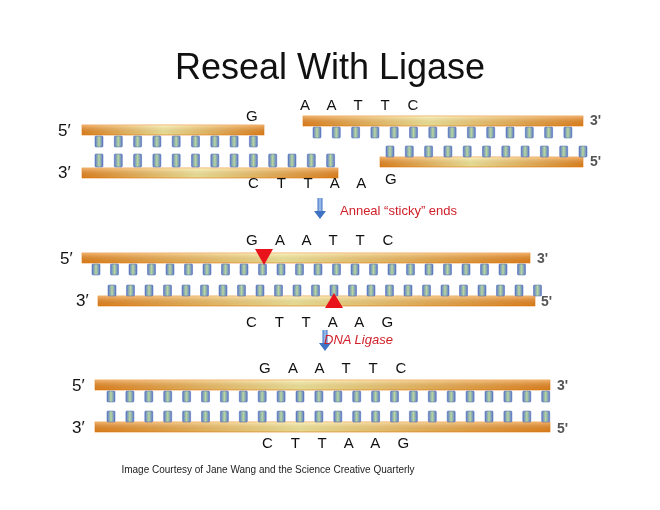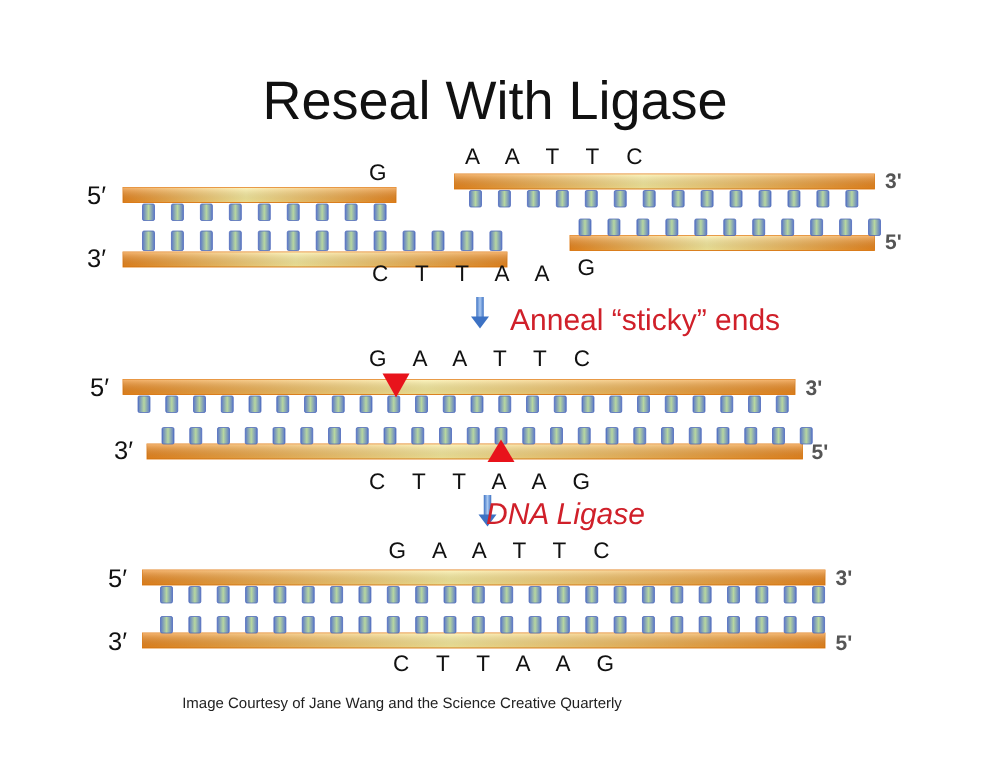--- a/index.html
+++ b/index.html
@@ -1,21 +1,21 @@
 <!DOCTYPE html>
 <html><head>
 <meta charset="utf-8">
 <style>
   html, body { margin:0; padding:0; background:#ffffff; }
   body { width:660px; height:510px; position:relative; overflow:hidden; font-family:"Liberation Sans", sans-serif; }
   .title { position:absolute; left:0; width:660px; top:46px; text-align:center; font-size:36px; color:#111; font-family:"Liberation Sans", sans-serif; }
   .end-label { position:absolute; font-size:17px; color:#111; }
   .end-label-small { position:absolute; font-size:14px; color:#555; font-weight:bold; }
   .seq { position:absolute; font-size:15px; color:#111; letter-spacing:7px; white-space:nowrap; }
-  .step-label { position:absolute; font-size:20px; color:#d0202a; white-space:nowrap; }
+  .step-label { position:absolute; font-size:13px; color:#d0202a; white-space:nowrap; }
   .footer { position:absolute; left:0; width:536px; top:464px; text-align:center; font-size:10px; color:#222; }
   svg.diagram { position:absolute; left:0; top:0; }
 </style>
 </head>
 <body>
 
 <div class="title">Reseal With Ligase</div>
 
 <svg class="diagram" width="660" height="510">
   <defs>
@@ -211,21 +211,21 @@
       <polygon points="319,343 331,343 325,351" fill="#3d72c4"></polygon>
     </g>
 </svg>
 
 <div class="end-label" style="left:58px;top:121px;">5′</div>
 <div class="end-label" style="left:58px;top:163px;">3′</div>
 <div class="end-label-small" style="left:590px;top:112px;">3'</div>
 <div class="end-label-small" style="left:590px;top:153px;">5'</div>
 <div class="seq" style="left:246px;top:107px;">G</div>
 <div class="seq" style="left:248px;top:174px;">C T T A A</div>
-<div class="seq" style="left:310px;top:96px;">A A T T C</div>
+<div class="seq" style="left:300px;top:96px;">A A T T C</div>
 <div class="seq" style="left:385px;top:170px;">G</div>
 
 <div class="step-label" style="left:340px;top:203px;">Anneal “sticky” ends</div>
 
 <div class="seq" style="left:246px;top:231px;">G A A T T C</div>
 <div class="end-label" style="left:60px;top:249px;">5′</div>
 <div class="end-label-small" style="left:537px;top:250px;">3'</div>
 <div class="end-label" style="left:76px;top:291px;">3′</div>
 <div class="end-label-small" style="left:541px;top:293px;">5'</div>
 <div class="seq" style="left:246px;top:313px;">C T T A A G</div>

